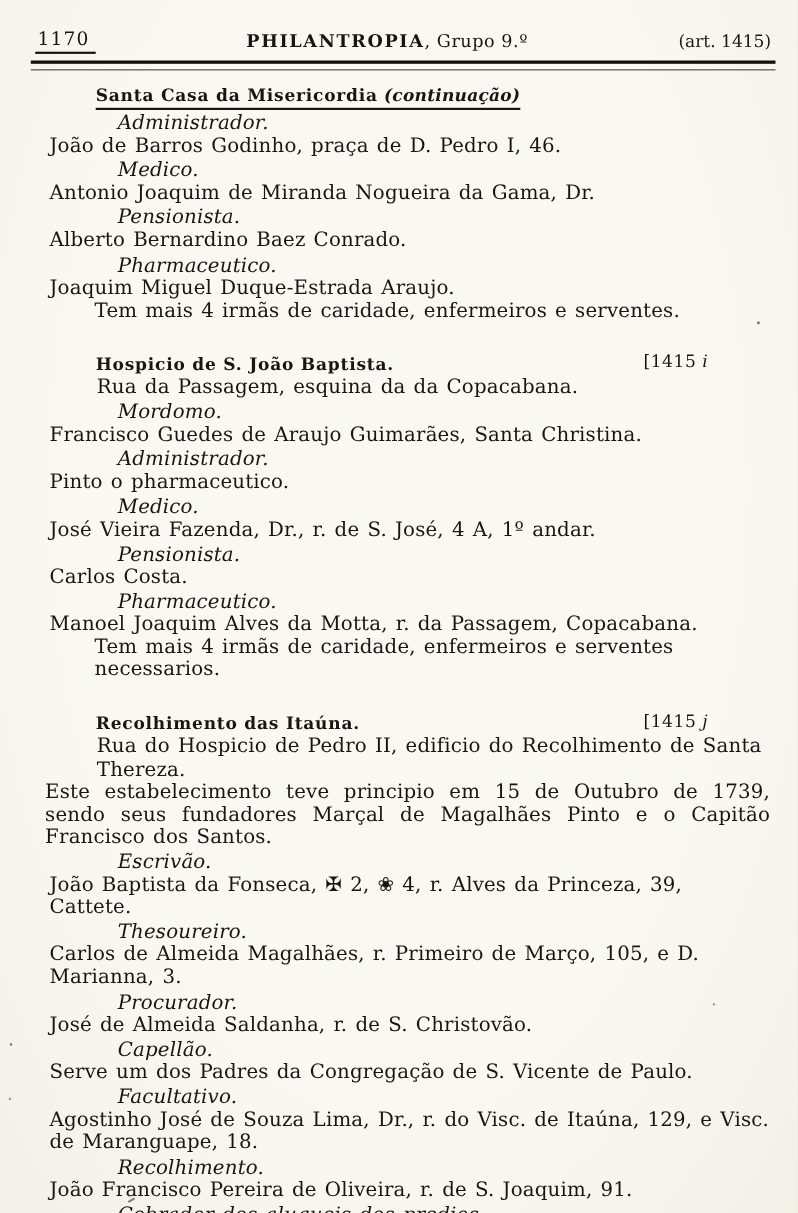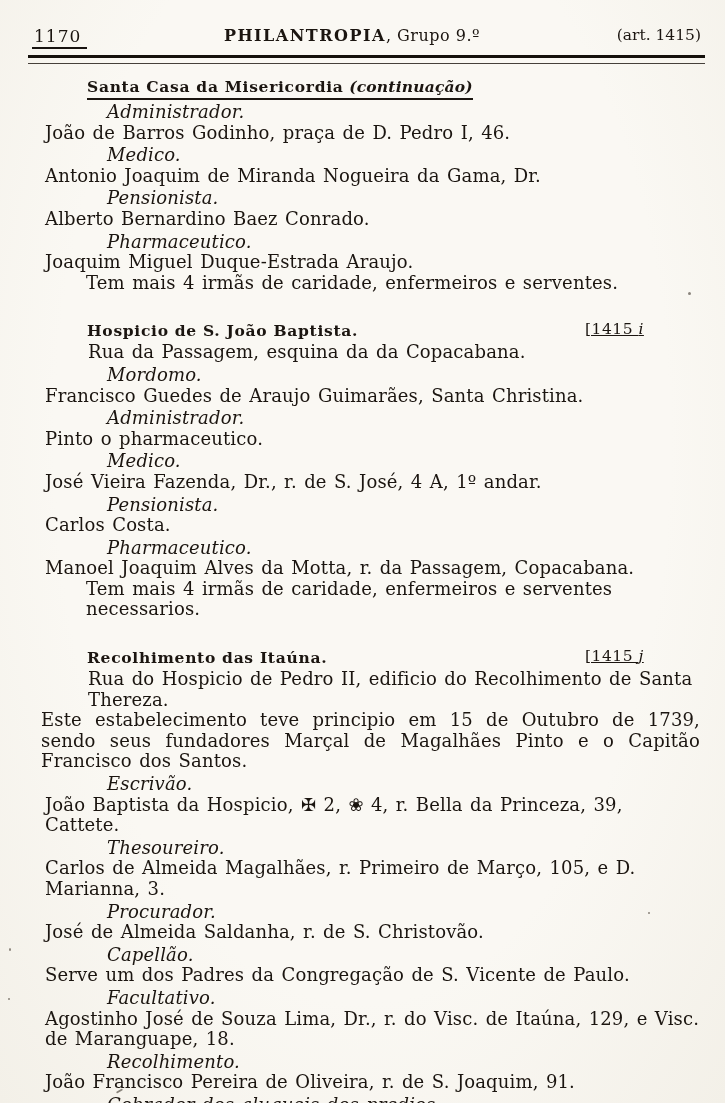--- a/index.html
+++ b/index.html
@@ -11,21 +11,21 @@
   .page {
     position: relative;
     width: 725px; height: 1103px;
     background: radial-gradient(ellipse at 50% 40%, #faf8f3 60%, #f3f0e8 100%);
     color: #1b1510;
     overflow: hidden;
   }
   
   .header {
     position: absolute; top: 26px; left: 32px; right: 24px;
-    display: flex; align-items: flex-start;
+    display: flex; align-items: center;
     font-size: 16px;
   }
   .page-number {
     font-size: 17px; letter-spacing: 1px;
     border-bottom: 2px solid #181310; padding: 0 6px 1px 2px;
   }
   .running-title { flex: 1; text-align: center; letter-spacing: 0.5px; }
   .running-title .t-bold { font-weight: bold; letter-spacing: 1.5px; }
   .article-ref { font-size: 15.5px; }
   .head-rule {
@@ -41,21 +41,21 @@
   .section + .section .heading-row { margin-top: 27px; }
   .heading {
     display: inline-block;
     font-weight: bold; font-size: 15.5px; letter-spacing: 0.7px;
     margin-left: 42px; line-height: 21px;
   }
   .heading.underlined { border-bottom: 2.5px solid #1b1510; padding-bottom: 1px; }
   .heading-suffix { font-style: italic; font-weight: 600; letter-spacing: 0.2px; }
   .ref {
     position: absolute; left: 540px; top: 0;
-    font-size: 15.5px; white-space: nowrap; letter-spacing: 0.5px; text-decoration: underline;
+    font-size: 15.5px; white-space: nowrap; letter-spacing: 0.5px;
   }
   .ref-suffix { font-style: italic; }
   .line {
     margin: 0; font-size: 18px; line-height: 20.6px;
     letter-spacing: 0.15px; word-spacing: 1.5px;
   }
   .role   { font-style: italic; padding-left: 62px; margin-top: 2px; }
   .entry  { }
   .address{ padding-left: 43px; }
   .note   { padding-left: 41px; }
@@ -132,21 +132,21 @@
       </span>
       <span class="ref">
         <span class="ref-num">[1415</span>
         <span class="ref-suffix">j</span>
       </span>
     </div>
     <div class="lines">
           <p class="line address">Rua do Hospicio de Pedro II, edificio do Recolhimento de Santa Thereza.</p>
           <p class="line paragraph">Este estabelecimento teve principio em 15 de Outubro de 1739, sendo seus fundadores Marçal de Magalhães Pinto e o Capitão Francisco dos Santos.</p>
           <p class="line role">Escrivão.</p>
-          <p class="line entry">João Baptista da Hospicio, ✠ 2, ❀ 4, r. Bella da Princeza, 39, Cattete.</p>
+          <p class="line entry">João Baptista da Fonseca, ✠ 2, ❀ 4, r. Alves da Princeza, 39, Cattete.</p>
           <p class="line role">Thesoureiro.</p>
           <p class="line entry">Carlos de Almeida Magalhães, r. Primeiro de Março, 105, e D. Marianna, 3.</p>
           <p class="line role">Procurador.</p>
           <p class="line entry">José de Almeida Saldanha, r. de S. Christovão.</p>
           <p class="line role">Capellão.</p>
           <p class="line entry">Serve um dos Padres da Congregação de S. Vicente de Paulo.</p>
           <p class="line role">Facultativo.</p>
           <p class="line entry">Agostinho José de Souza Lima, Dr., r. do Visc. de Itaúna, 129, e Visc. de Maranguape, 18.</p>
           <p class="line role">Recolhimento.</p>
           <p class="line entry">João Francisco Pereira de Oliveira, r. de S. Joaquim, 91.</p>

